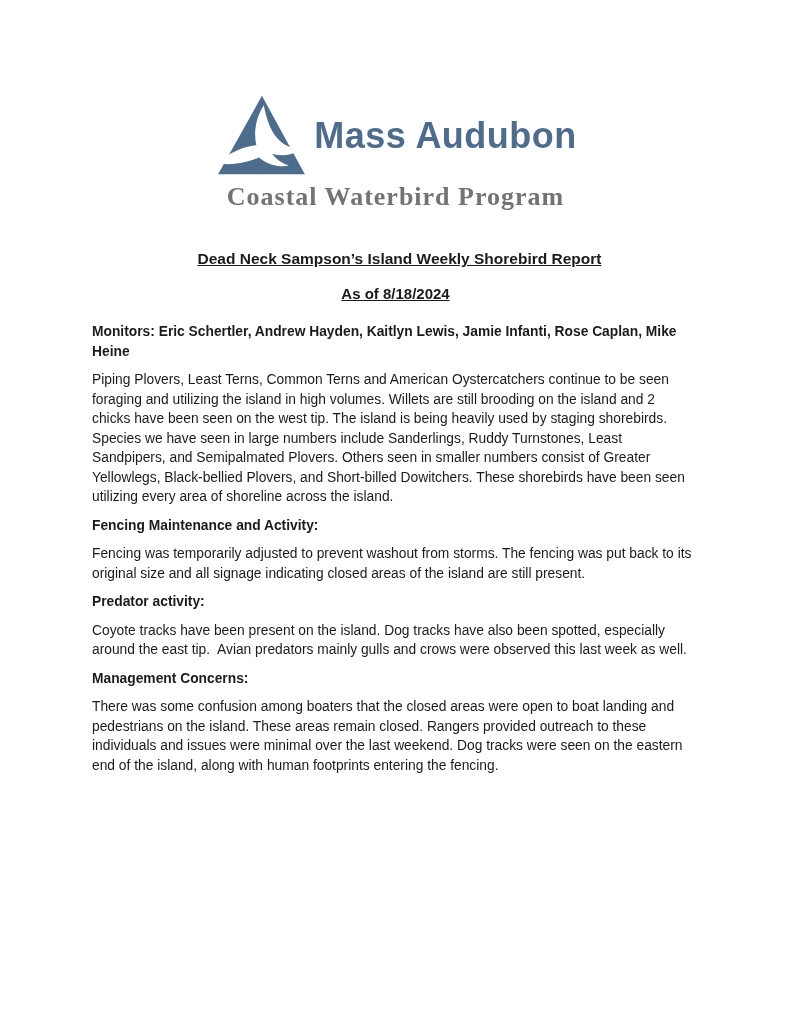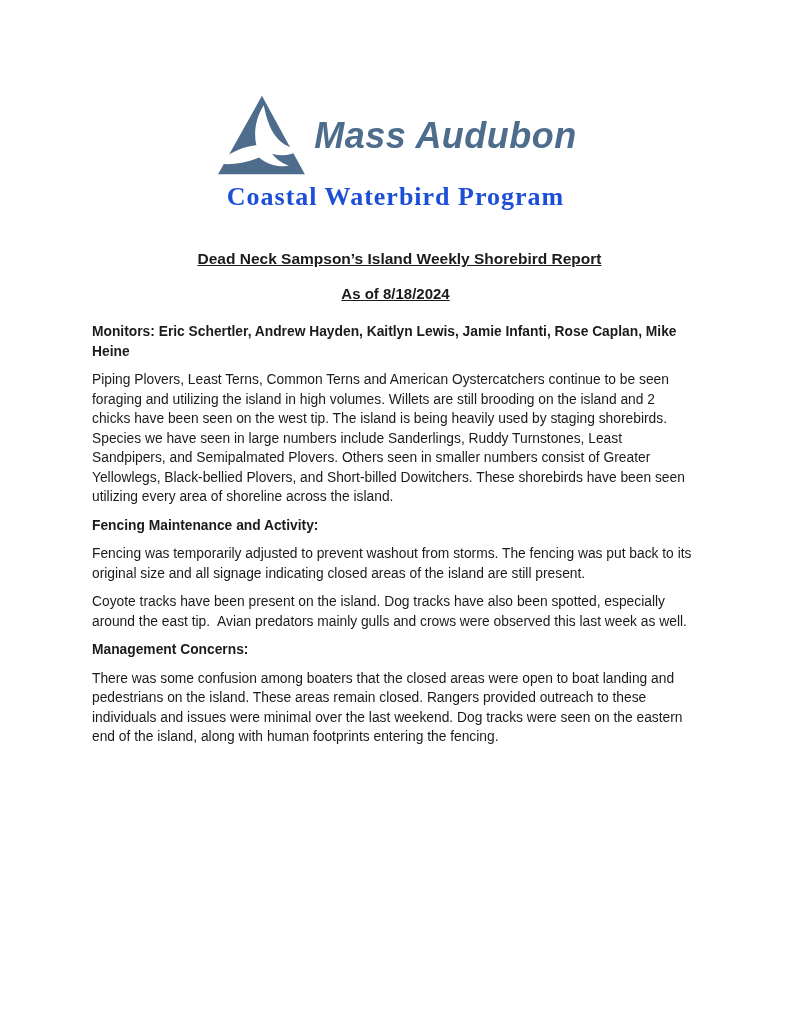--- a/index.html
+++ b/index.html
@@ -17,35 +17,34 @@
   .logo-wrap {
     padding-top: 94px;
     display: flex;
     flex-direction: column;
     align-items: center;
   }
   .logo-row {
     display: flex;
     align-items: center;
     gap: 6px;
-    font-style: italic;
   }
   .logo-mark { width: 94px; height: 84px; display: block; }
   .org-name {
     font-size: 36px;
     font-weight: bold;
     color: #4e6c8c;
     letter-spacing: 0.5px;
     white-space: nowrap;
   }
   .program-name {
     font-family: "Liberation Serif", serif;
     font-weight: bold;
     font-size: 26px;
-    color: #1d4ed8;
+    color: #737373;
     letter-spacing: 1px;
     margin-top: 4px;
     white-space: nowrap;
   }
   .doc-title {
     text-align: center;
     font-weight: bold;
     font-size: 15.5px;
     text-decoration: underline;
     margin-top: 38px;
@@ -99,19 +98,20 @@
   <div class="doc-subtitle">As of 8/18/2024</div>
 
   <div class="content">
     <p class="bold">Monitors: Eric Schertler, Andrew Hayden, Kaitlyn Lewis, Jamie Infanti, Rose Caplan, Mike Heine</p>
 
     <p>Piping Plovers, Least Terns, Common Terns and American Oystercatchers continue to be seen foraging and utilizing the island in high volumes. Willets are still brooding on the island and 2 chicks have been seen on the west tip. The island is being heavily used by staging shorebirds. Species we have seen in large numbers include Sanderlings, Ruddy Turnstones, Least Sandpipers, and Semipalmated Plovers. Others seen in smaller numbers consist of Greater Yellowlegs, Black-bellied Plovers, and Short-billed Dowitchers. These shorebirds have been seen utilizing every area of shoreline across the island.</p>
 
     <p class="bold">Fencing Maintenance and Activity:</p>
     <p>Fencing was temporarily adjusted to prevent washout from storms. The fencing was put back to its original size and all signage indicating closed areas of the island are still present.</p>
 
+    <p class="bold">Predator activity:</p>
     <p>Coyote tracks have been present on the island. Dog tracks have also been spotted, especially around the east tip.  Avian predators mainly gulls and crows were observed this last week as well.</p>
 
     <p class="bold">Management Concerns:</p>
     <p>There was some confusion among boaters that the closed areas were open to boat landing and pedestrians on the island. These areas remain closed. Rangers provided outreach to these individuals and issues were minimal over the last weekend. Dog tracks were seen on the eastern end of the island, along with human footprints entering the fencing.</p>
   </div>
 
 </div>
 
 </body></html>

